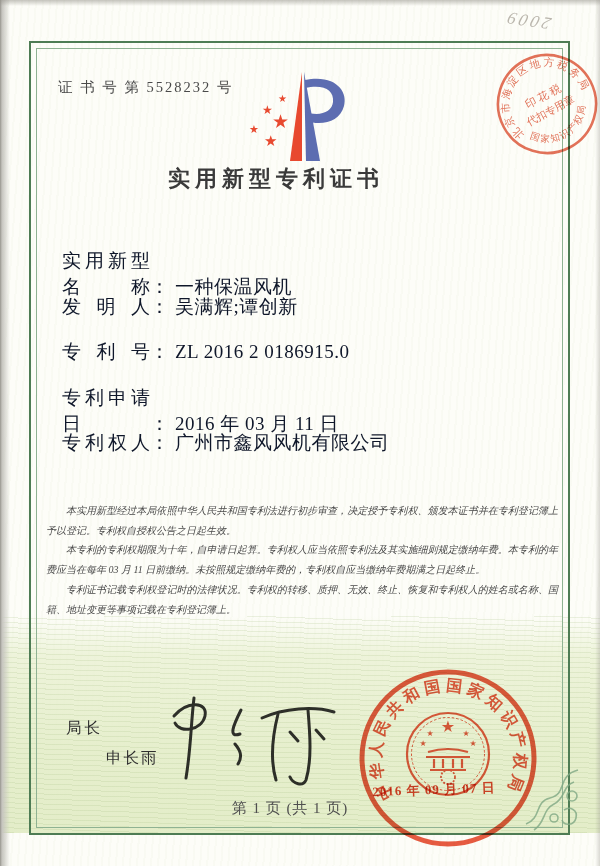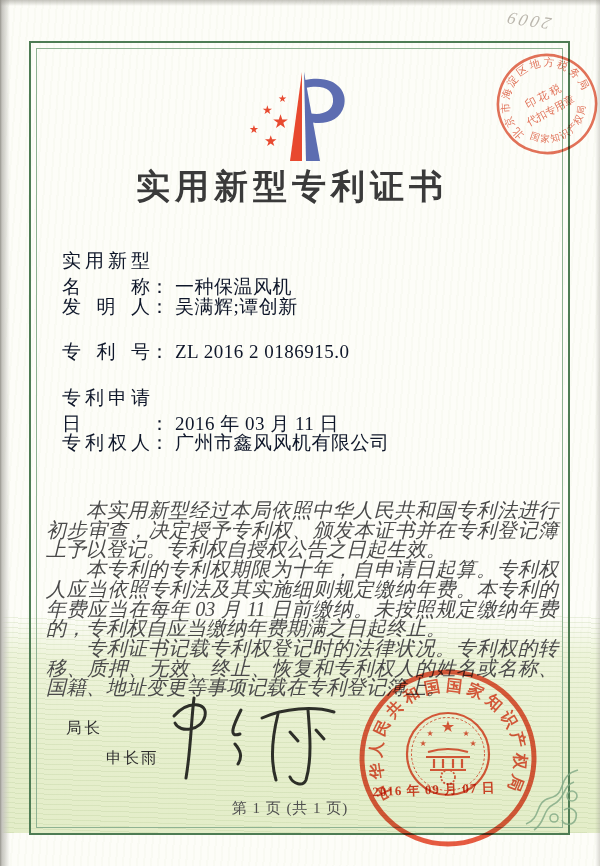--- a/index.html
+++ b/index.html
@@ -30,31 +30,31 @@
     border:1px solid #8fb292;}
   
   .pen-note{position:absolute;left:505px;top:10px;font-size:17px;color:#aaa59b;
     font-style:italic;letter-spacing:3px;transform:rotate(188deg) skewX(-10deg);opacity:.8;}
   
   .cert-no{position:absolute;left:58px;top:78px;font-size:14.5px;letter-spacing:2px;color:#4a4a4a;}
   
   .logo{position:absolute;left:236px;top:68px;width:118px;height:100px;}
   .logo .star{position:absolute;color:#e84a30;line-height:1;}
   
-  .title{position:absolute;left:16px;top:164px;width:552px;text-align:center;
-    font-size:34px;font-weight:600;letter-spacing:5px;color:#3a3a3a;}
+  .title{position:absolute;left:0;top:164px;width:552px;text-align:center;
+    font-size:22px;font-weight:600;letter-spacing:5px;color:#3a3a3a;}
   
   .fields{position:absolute;left:62px;top:248px;width:480px;}
   .frow{position:relative;height:45.5px;font-size:19px;color:#0f172a;}
   .flabel{display:inline-block;width:88px;text-align:justify;text-align-last:justify;}
   .fcolon{display:inline-block;margin-right:6px;}
   .fvalue{letter-spacing:.5px;}
   
   .body-text{position:absolute;left:46px;top:501px;width:512px;
-    font-size:20px;line-height:19.7px;color:#4a4a4a;text-align:justify;}
+    font-size:10px;line-height:19.7px;color:#4a4a4a;text-align:justify;}
   .body-text p{margin:0;text-indent:2em;font-style:italic;}
   
   .signoff-title{position:absolute;left:66px;top:718px;font-size:15.5px;letter-spacing:3px;color:#2f2f2f;}
   .signoff-name{position:absolute;left:66px;top:748px;font-size:15.5px;letter-spacing:2px;color:#2f2f2f;margin-left:40px;}
   .signature{position:absolute;left:158px;top:688px;mix-blend-mode:multiply;}
   
   .seal{position:absolute;left:352px;top:662px;mix-blend-mode:multiply;opacity:.92;}
   .seal-date{position:absolute;left:364px;top:781px;width:140px;text-align:center;
     font-size:13px;font-weight:bold;color:#e0452c;letter-spacing:1px;
     transform:rotate(-2deg);mix-blend-mode:multiply;}
@@ -77,20 +77,21 @@
 
   <div class="frame-outer"></div>
   <div class="frame-inner"></div>
 
   <div class="edge-left"></div>
   <div class="edge-top"></div>
   <div class="edge-right"></div>
 
   <div class="pen-note">2009</div>
 
+  <div class="cert-no">证 书 号 第 5528232 号</div>
 
   <div class="logo">
     <span class="star" style="left:42px;top:26px;font-size:10px;">★</span>
     <span class="star" style="left:26px;top:36px;font-size:12px;">★</span>
     <span class="star" style="left:36px;top:44px;font-size:19px;">★</span>
     <span class="star" style="left:13px;top:56px;font-size:11px;">★</span>
     <span class="star" style="left:28px;top:66px;font-size:15px;">★</span>
     <svg width="118" height="100" viewBox="0 0 118 100">
       <path d="M66,4 L54,93 L66,93 Z" fill="#e8492f"></path>
       <path d="M68,4 L70,93 L84,93 Z" fill="#5d6db1"></path>

